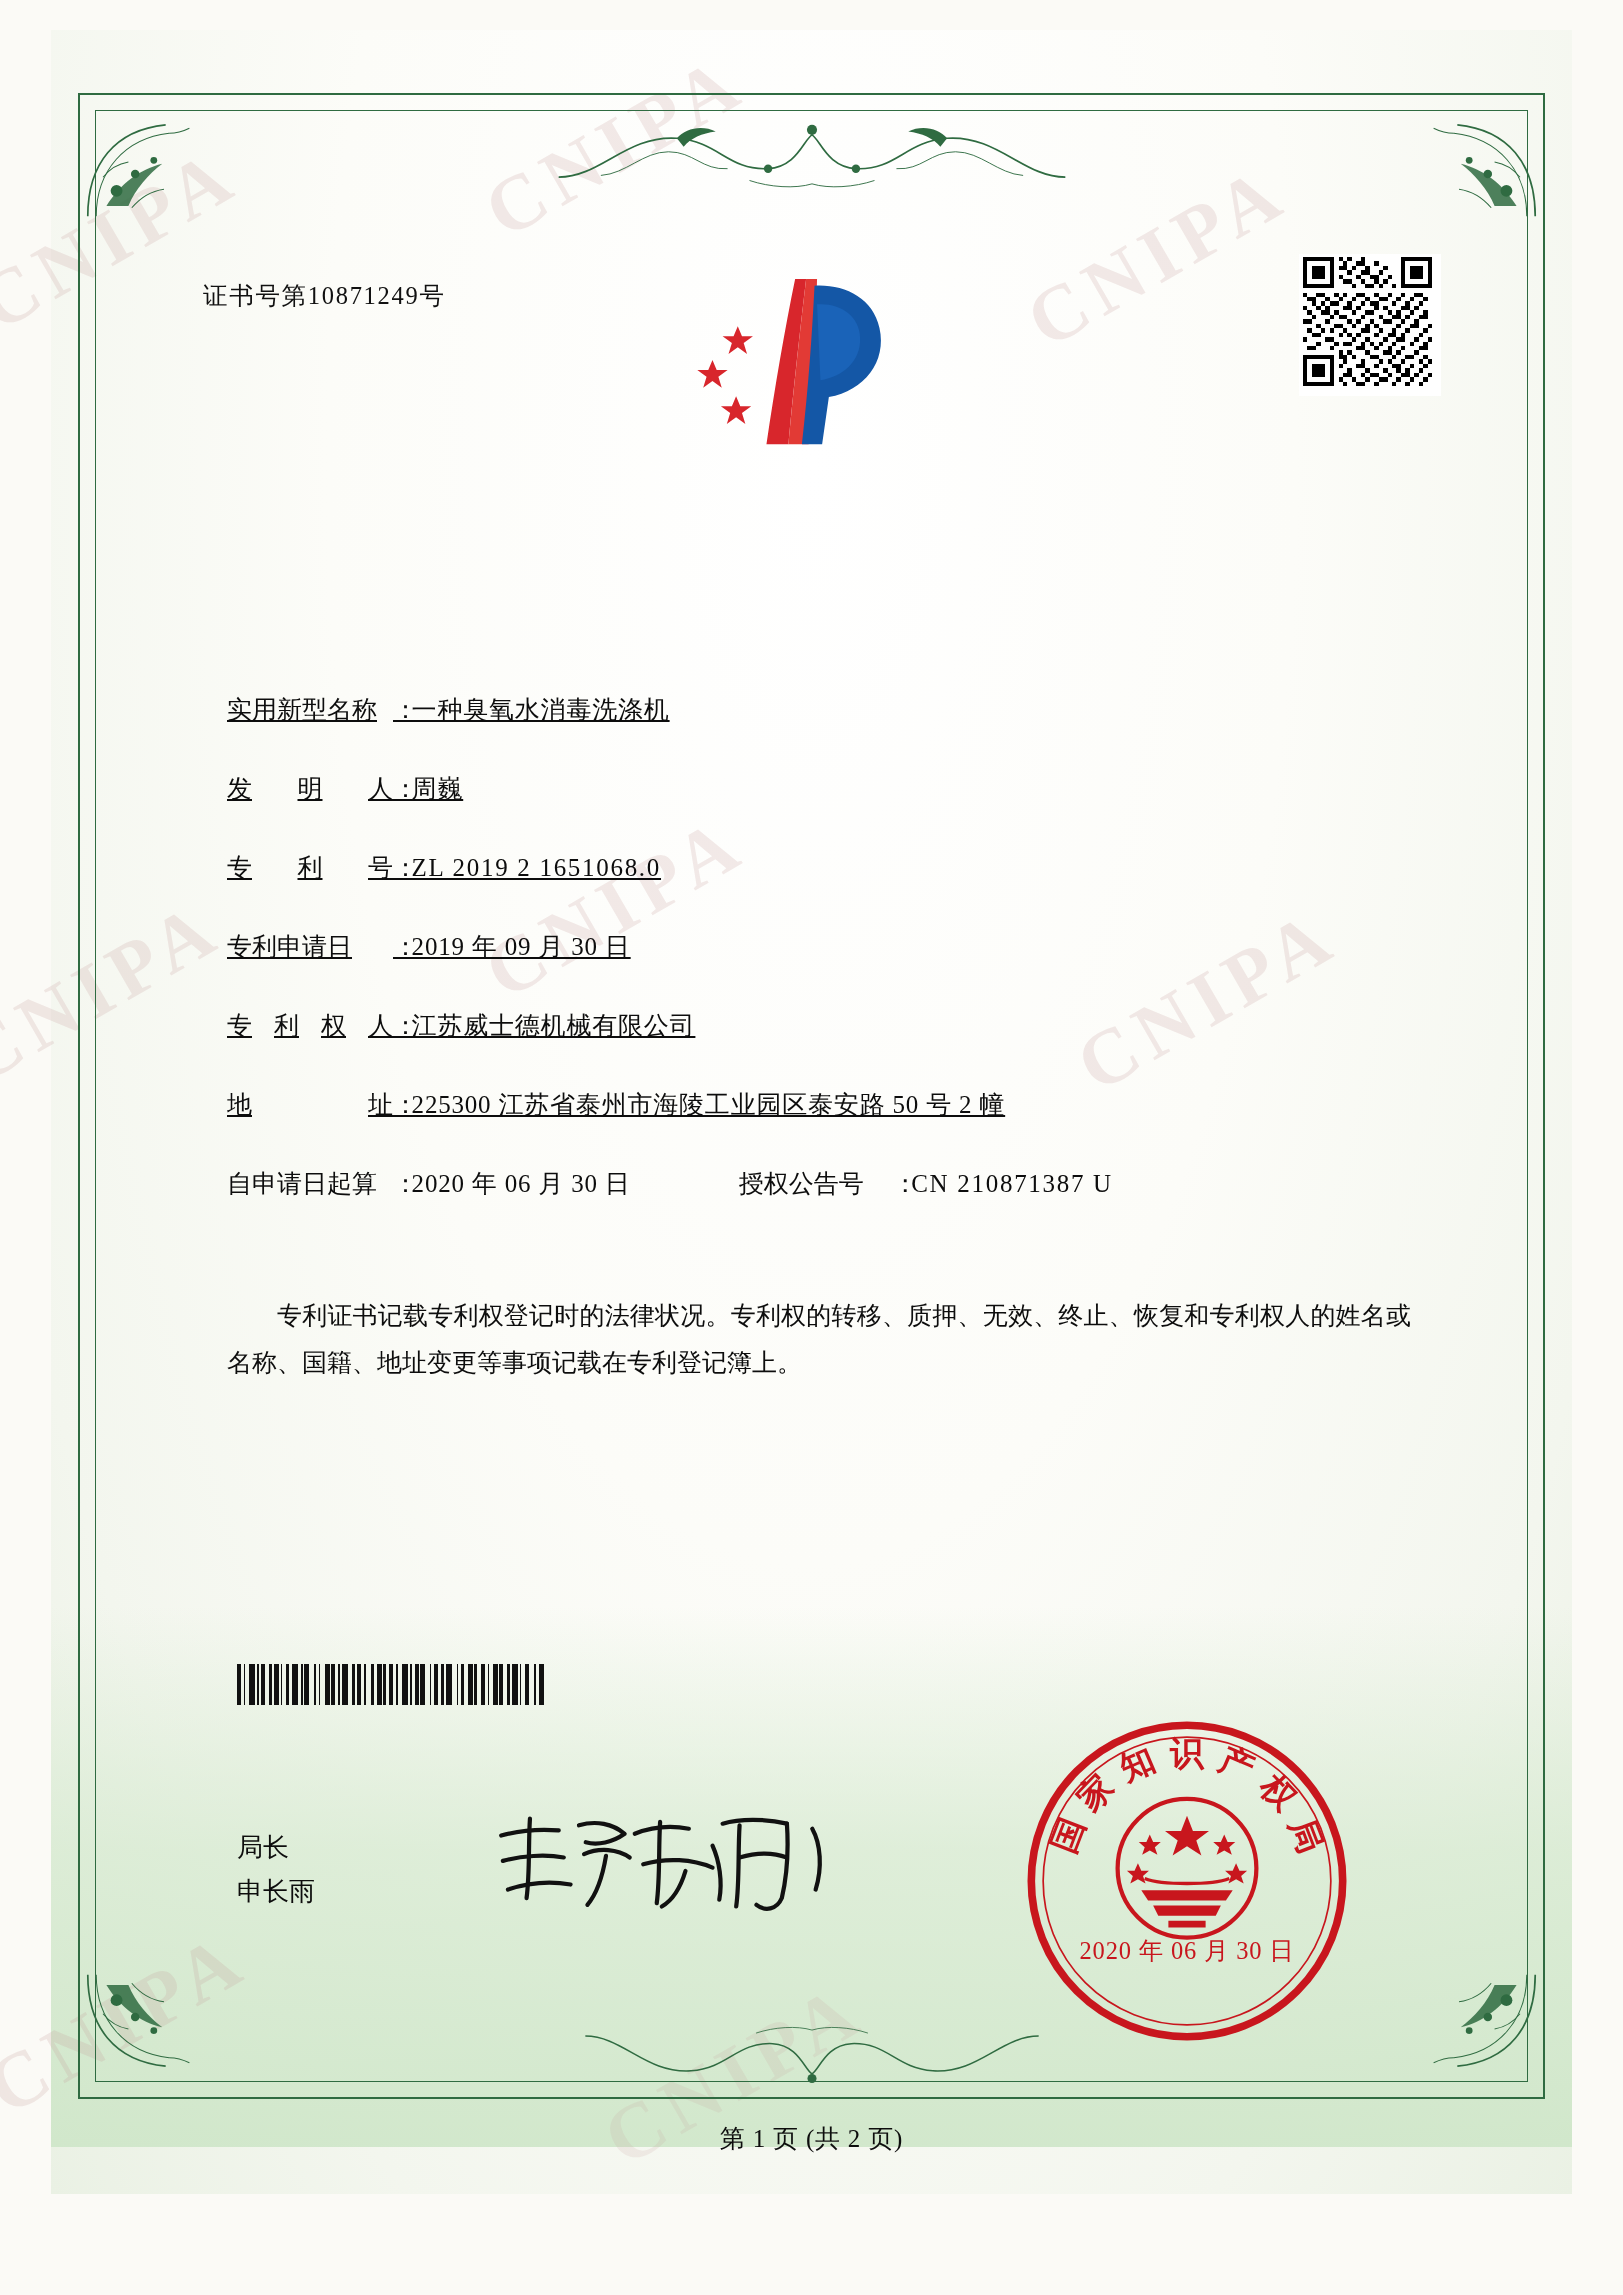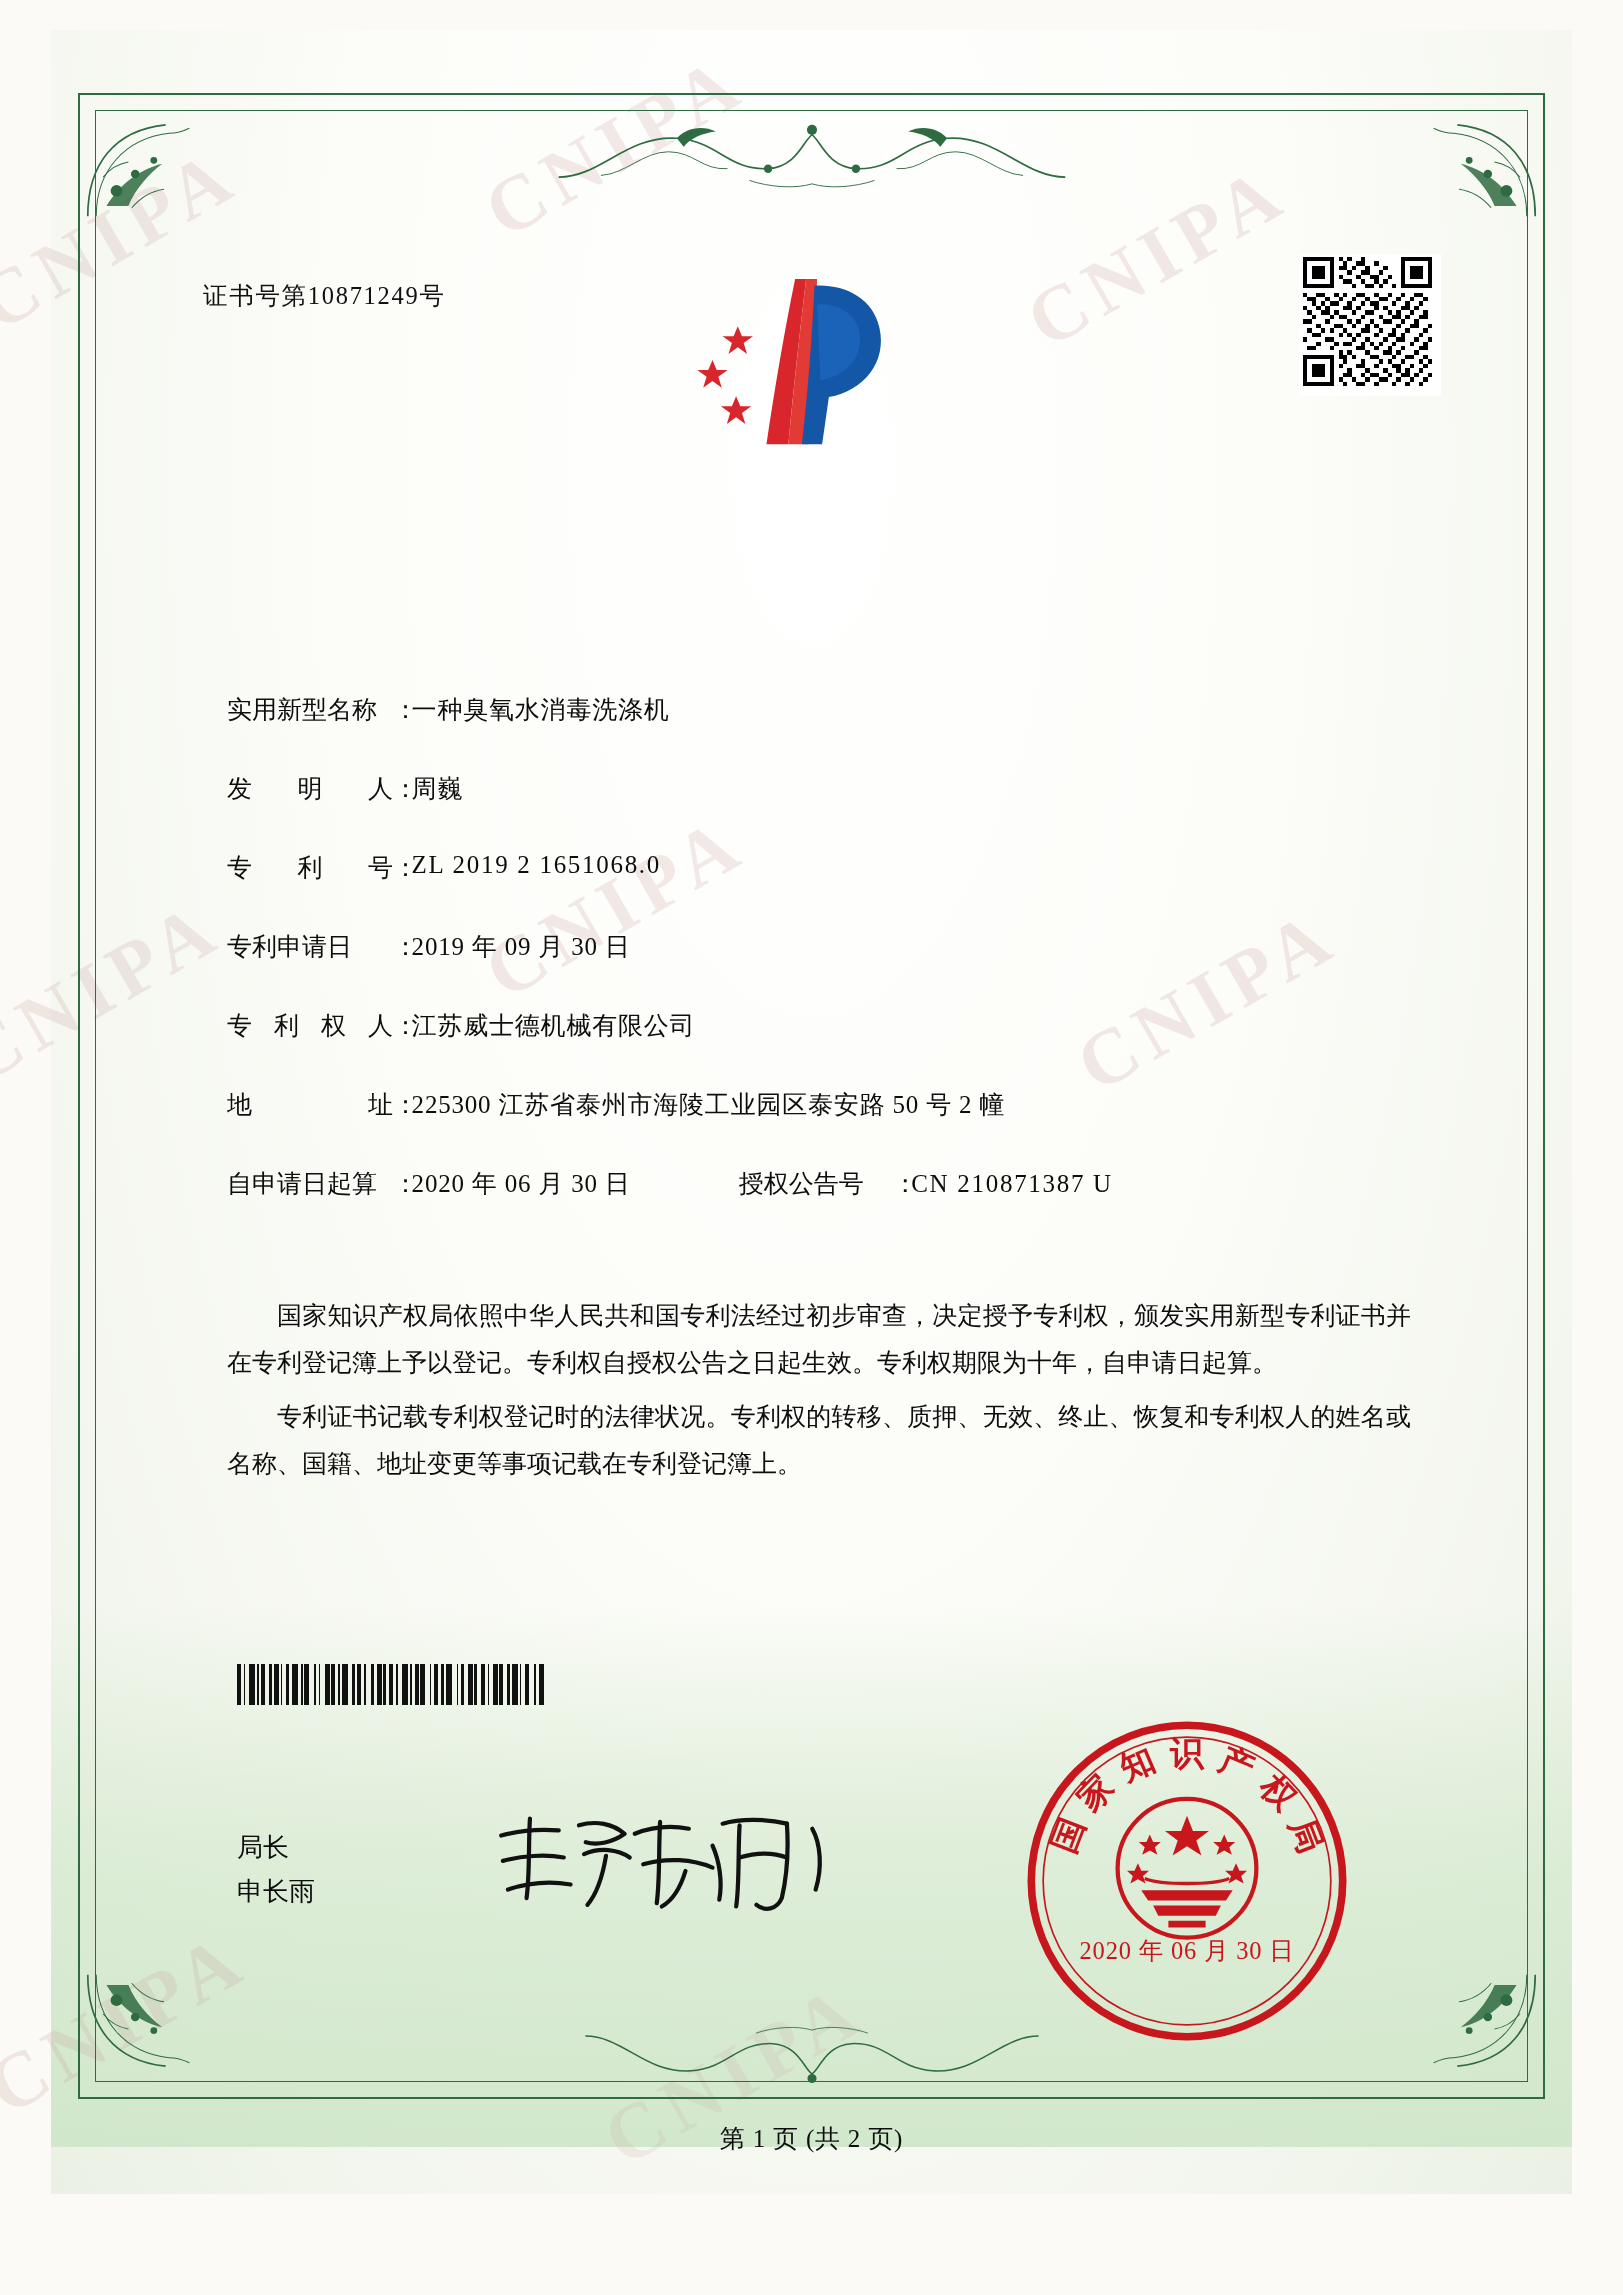--- a/index.html
+++ b/index.html
@@ -139,23 +139,24 @@
   
   .fields {
     position: absolute;
     left: 227px; top: 693px;
     width: 1201px;
     font-size: 25px;
     color: #0d0d0d;
   }
   .field-row {
     display: flex;
-    align-items: flex-start;
+    align-items: center;
     margin-bottom: 46px;
     white-space: nowrap;
+    text-decoration: underline;
   }
   .field-label {
     width: 166px;
     display: inline-flex;
     justify-content: space-between;
     letter-spacing: 0px;
   }
   .field-label.justify > span { display:inline-block; }
   .field-sep { width: 18.6px; }
   .field-value { letter-spacing: 0.8px; }
@@ -622,21 +623,20 @@
       <span class="field-value">2020 年 06 月 30 日</span>
       <span class="pair-second">
         <span class="field-label">授权公告号</span>
         <span class="field-sep">：</span>
         <span class="field-value mono">CN 210871387 U</span>
       </span>
     </div>
   </div>
 
   <div class="paras">
-    <p class="para">国家知识产权局依照中华人民共和国专利法经过初步审查，决定授予专利权，颁发实用新型专利证书并在专利登记簿上予以登记。专利权自授权公告之日起生效。专利权期限为十年，自申请日起算。</p>
     <p class="para">专利证书记载专利权登记时的法律状况。专利权的转移、质押、无效、终止、恢复和专利权人的姓名或名称、国籍、地址变更等事项记载在专利登记簿上。</p>
   </div>
 
   <div class="barcode">
     <i style="width:4.2px"></i>
       <i style="width:2.5px;background:transparent"></i>
     <i style="width:1.7px"></i>
       <i style="width:3.4px;background:transparent"></i>
     <i style="width:6px"></i>
       <i style="width:2.5px;background:transparent"></i>

